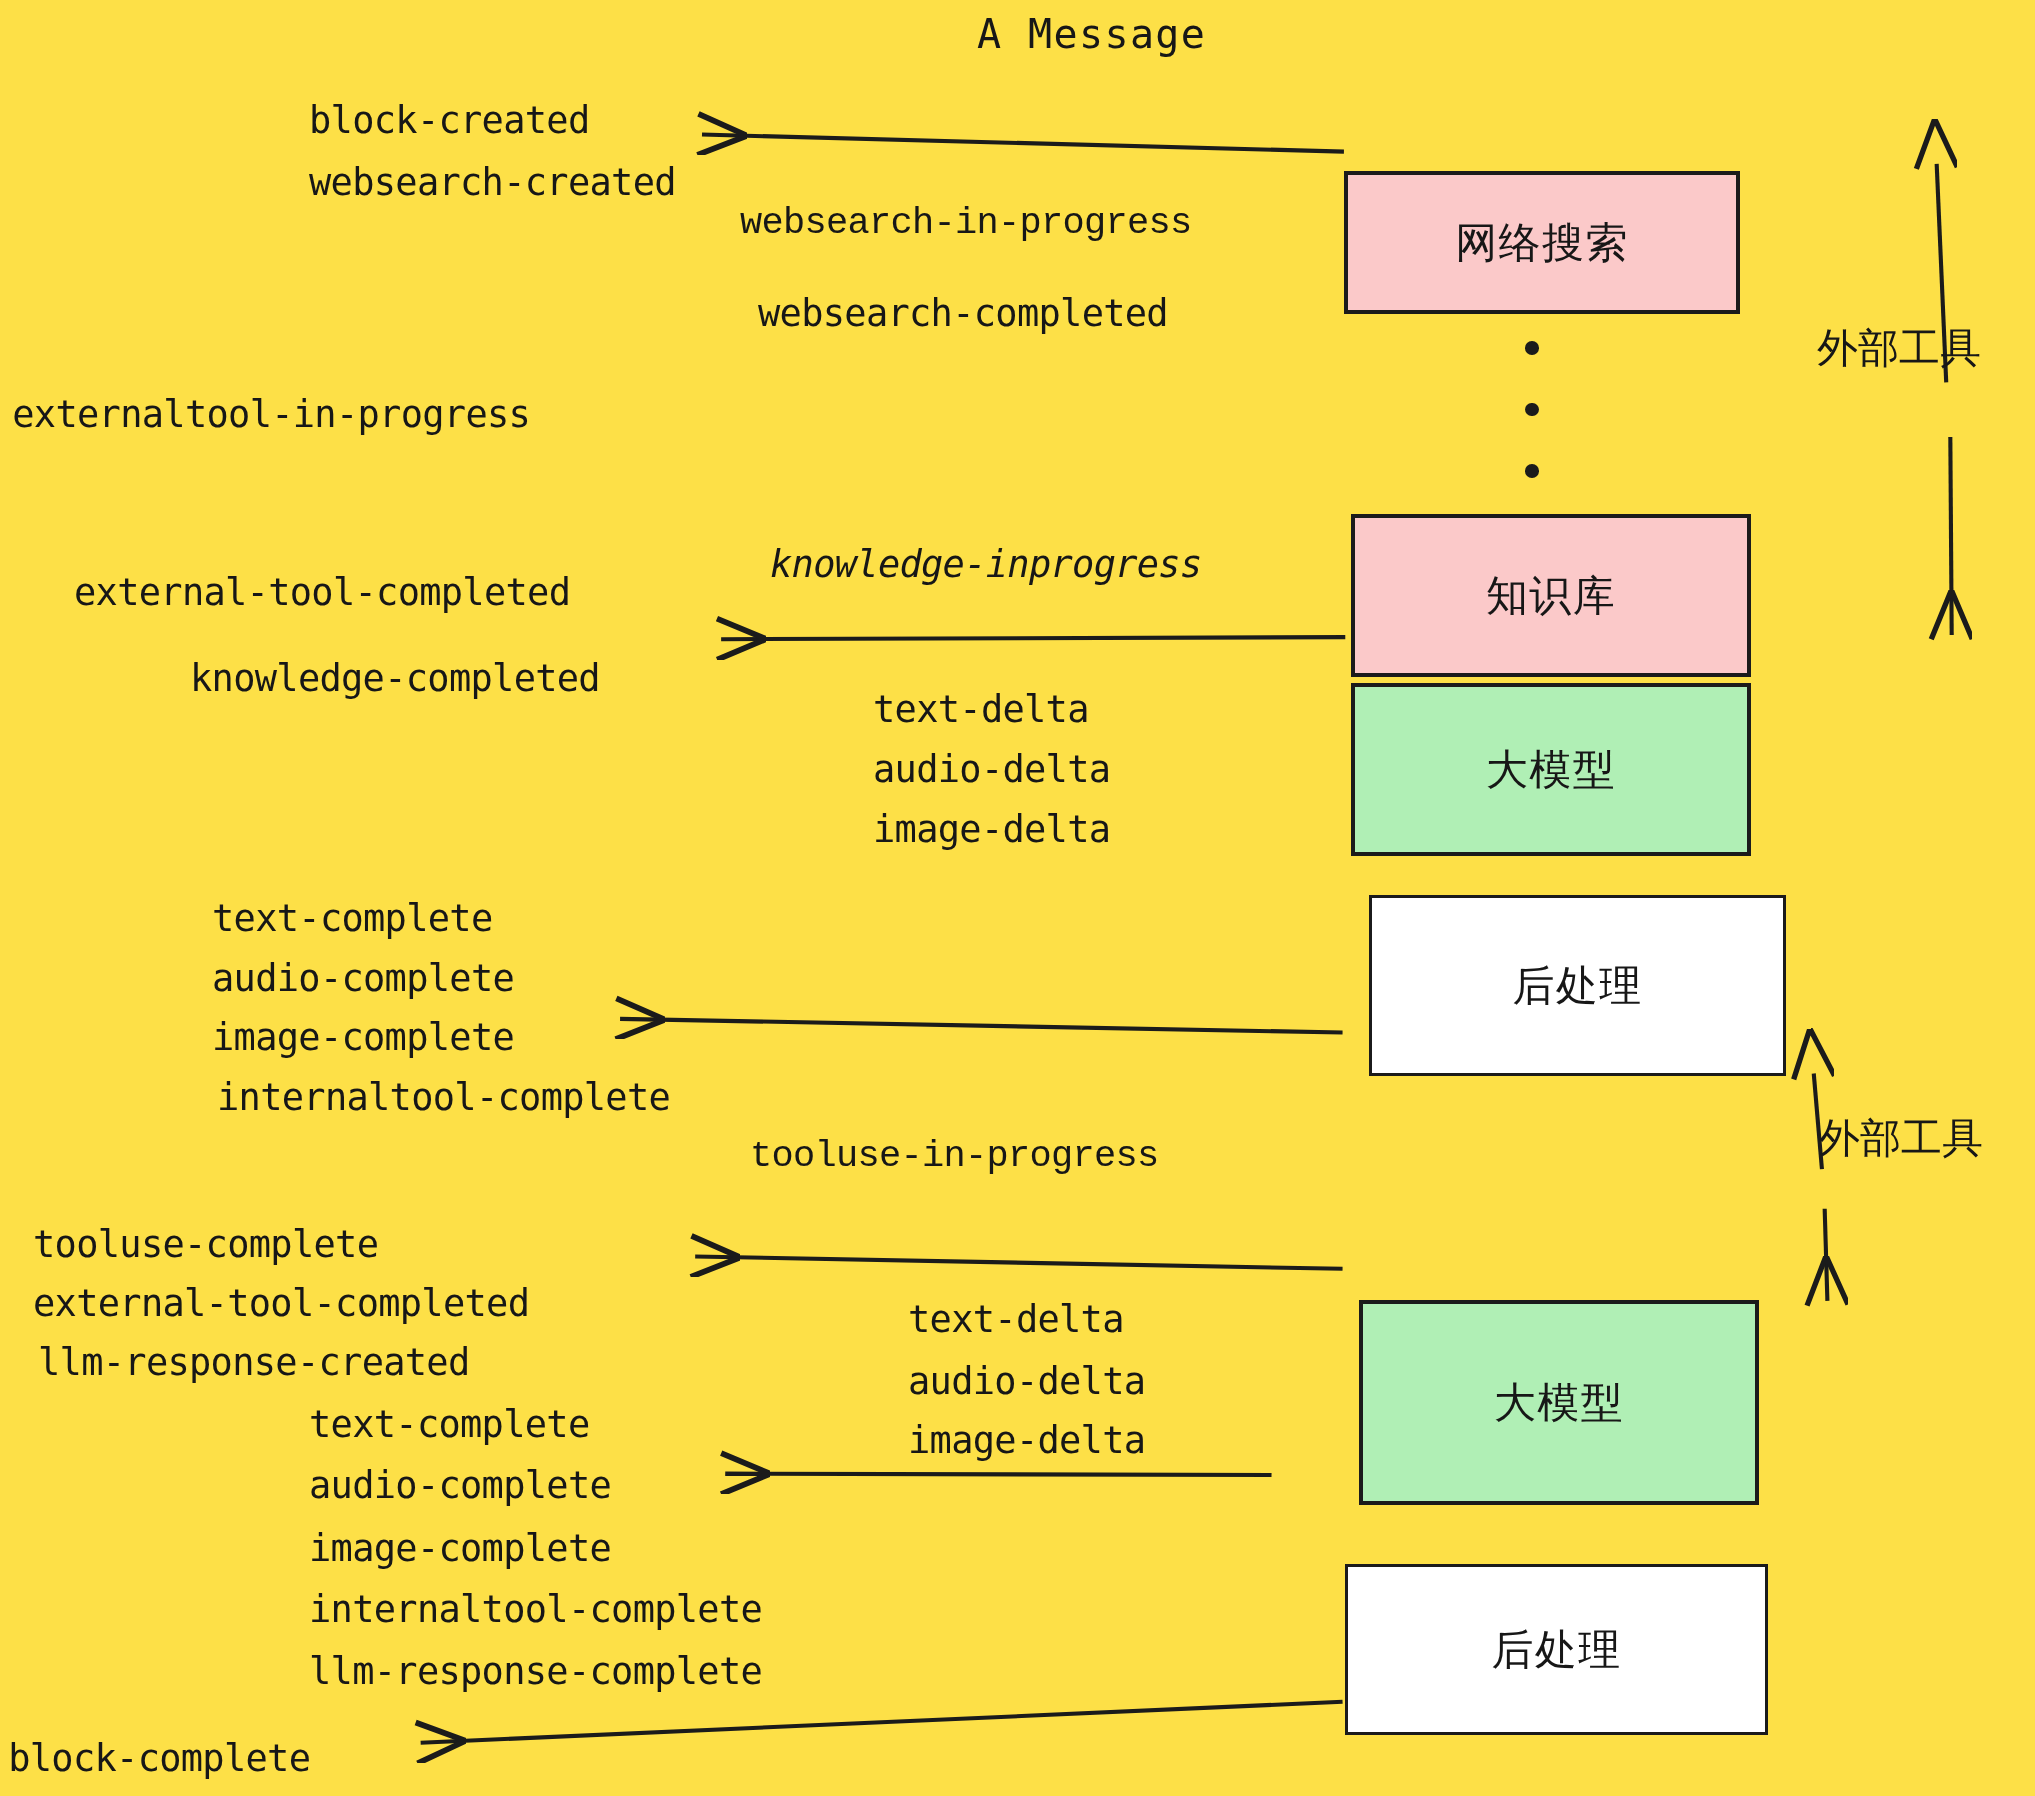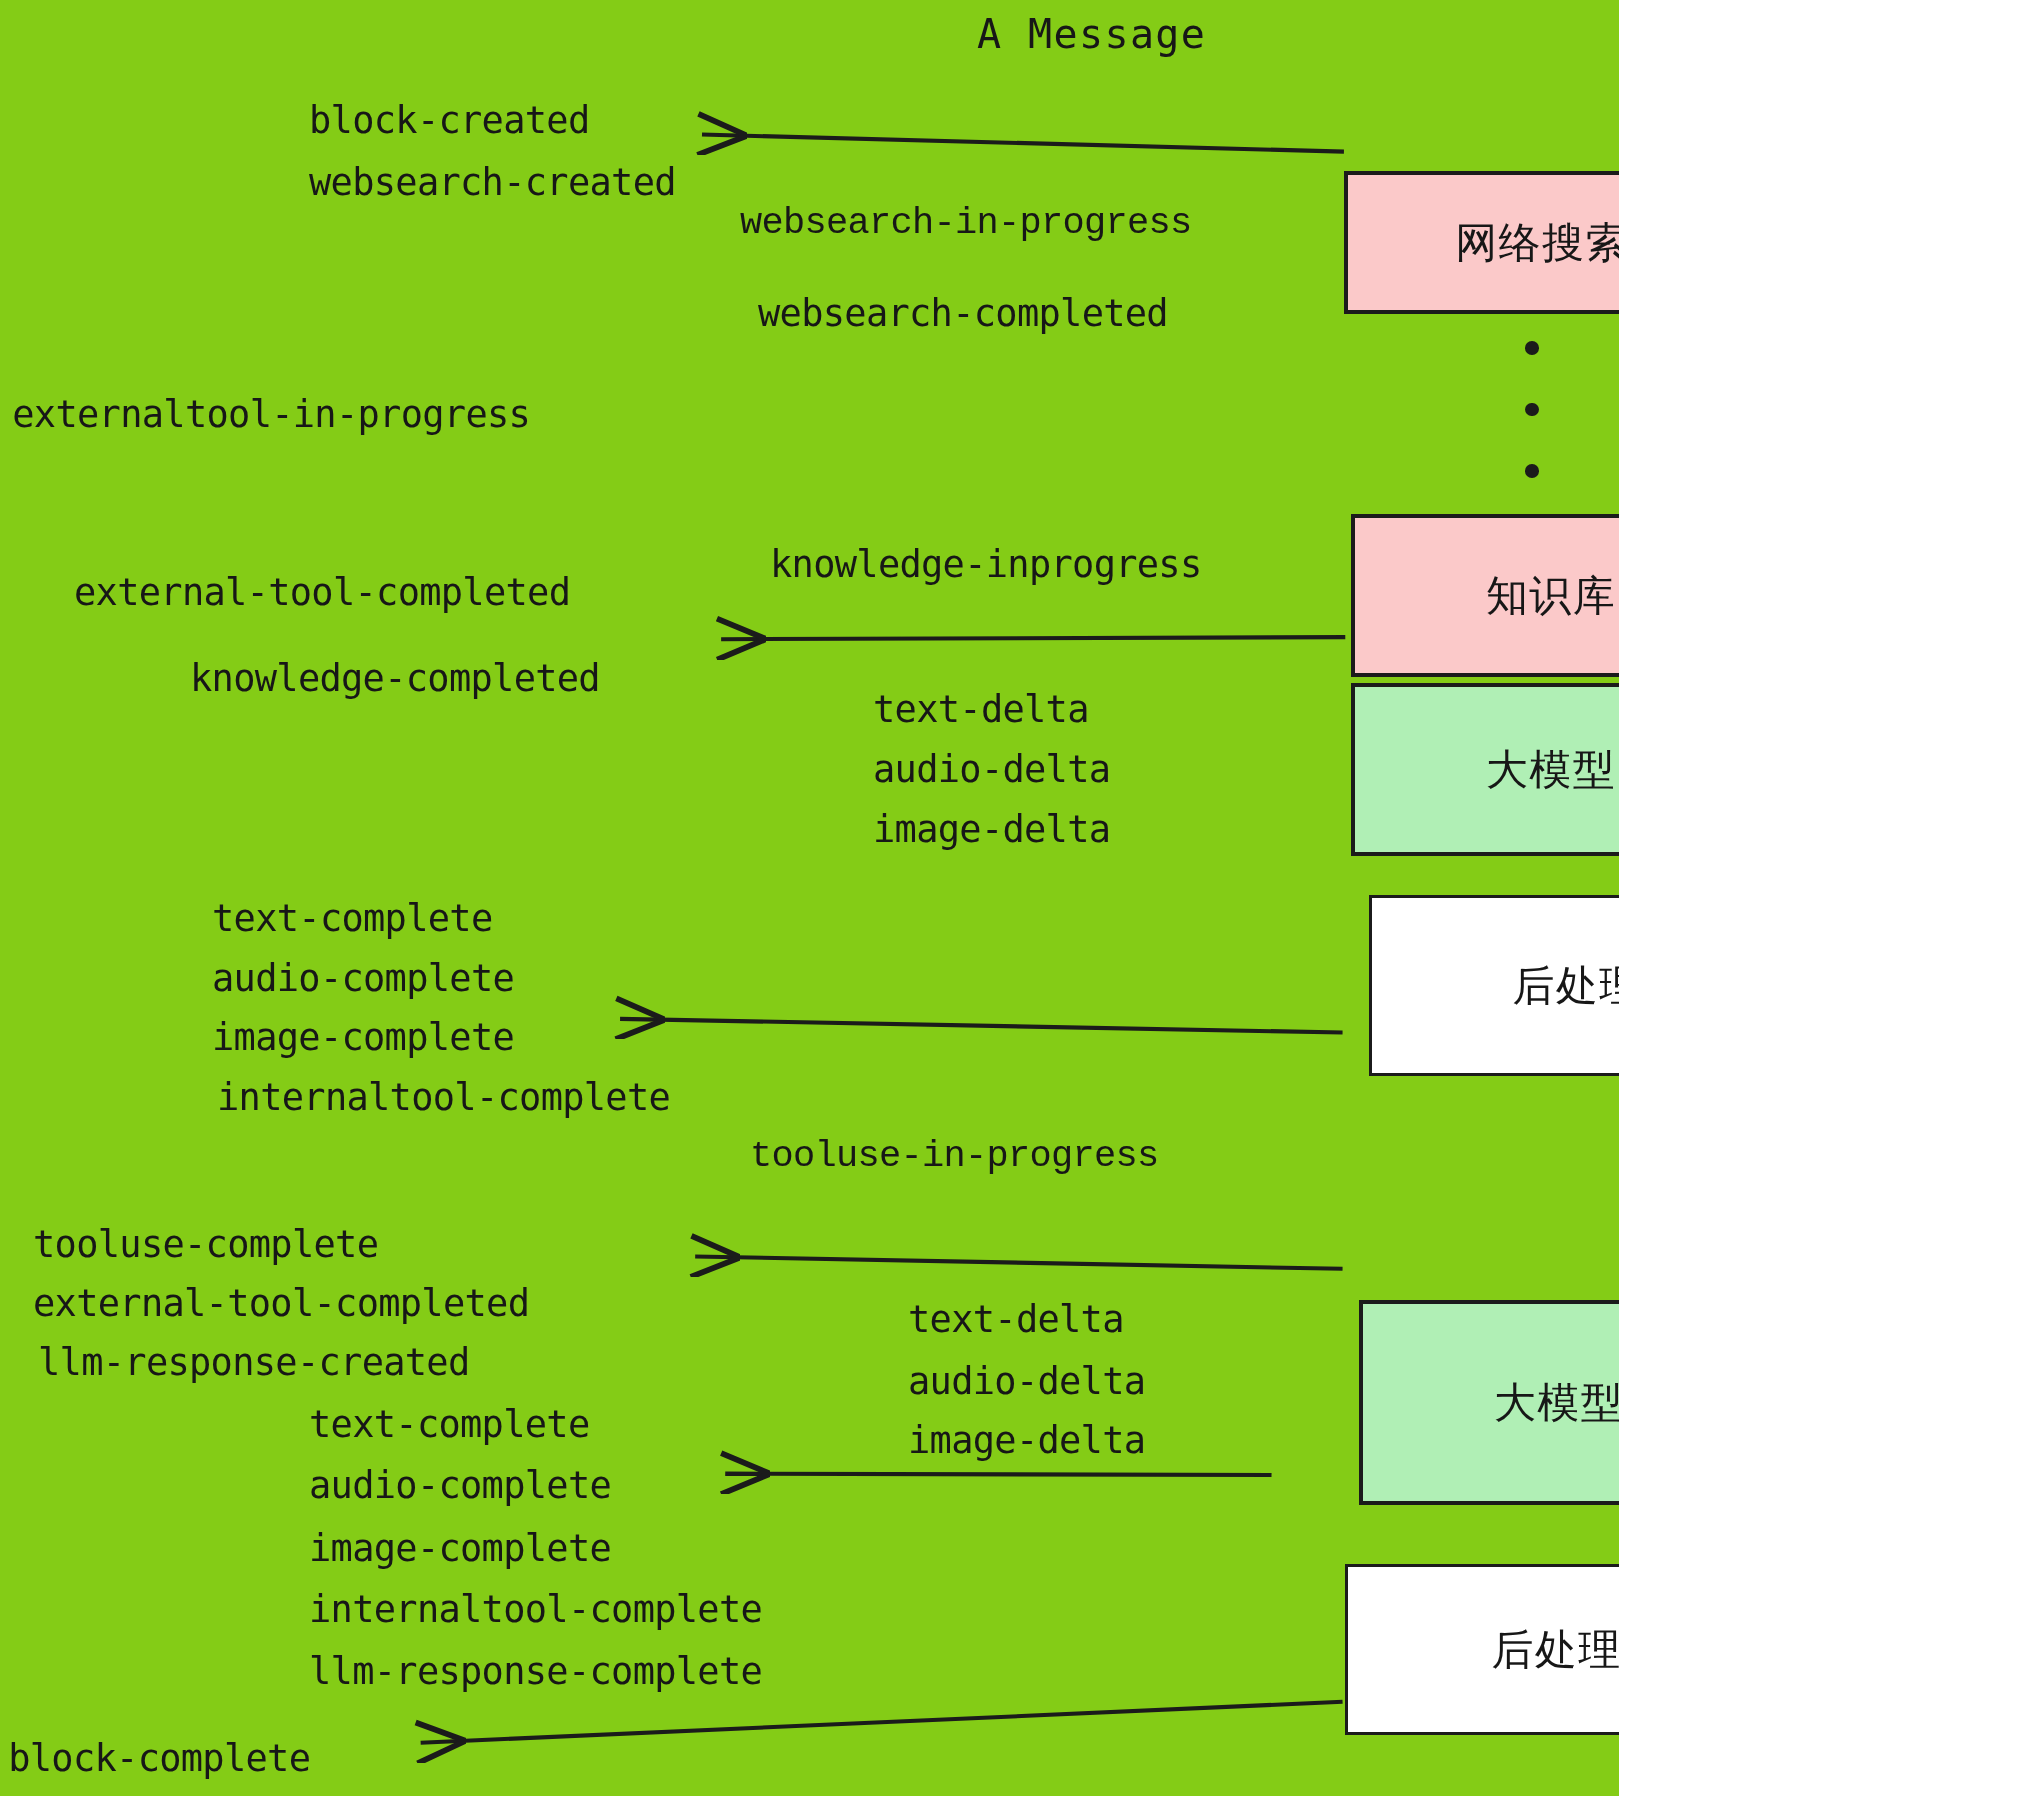--- a/index.html
+++ b/index.html
@@ -2,23 +2,23 @@
 <html style="font-size:11px"><head>
 <meta charset="utf-8">
 <style>
   html, body {
     margin: 0;
     padding: 0;
     background: #ffffff;
   }
   #canvas {
     position: relative;
-    width: 1619px;
+    width: 2035px;
     height: 1796px;
-    background: #84cc16;
+    background: #fde047;
     font-family: "DejaVu Sans Mono", monospace;
     overflow: hidden;
   }
   .evt {
     position: absolute;
     font-family: "DejaVu Sans Mono", monospace;
     font-size: 37px;
     color: #171717;
     white-space: pre;
     letter-spacing: -0.7px;
@@ -152,21 +152,21 @@
   </div>
 
   <div class="sidelabel" style="left:1817px; top:328px;">外部工具</div>
   <div class="sidelabel" style="left:1819px; top:1118px;">外部工具</div>
 
   <div class="evt" style="left:309px; top:102px;">block-created</div>
   <div class="evt" style="left:309px; top:164px;">websearch-created</div>
   <div class="evt" style="left:740px; top:205px;font-family:Liberation Mono, monospace;">websearch-in-progress</div>
   <div class="evt" style="left:758px; top:295px;">websearch-completed</div>
   <div class="evt" style="left:12.3px; top:396px;">externaltool-in-progress</div>
-  <div class="evt" style="left:770px; top:546px;">knowledge-inprogress</div>
+  <div class="evt" style="left:770px; top:546px;font-style:italic;">knowledge-inprogress</div>
   <div class="evt" style="left:74px; top:574px;">external-tool-completed</div>
   <div class="evt" style="left:190px; top:635px;margin-top:25px;">knowledge-completed</div>
   <div class="evt" style="left:873px; top:691px;">text-delta</div>
   <div class="evt" style="left:873px; top:751px;">audio-delta</div>
   <div class="evt" style="left:873px; top:811px;">image-delta</div>
   <div class="evt" style="left:212px; top:900px;">text-complete</div>
   <div class="evt" style="left:212px; top:960px;">audio-complete</div>
   <div class="evt" style="left:212px; top:1019px;">image-complete</div>
   <div class="evt" style="left:217px; top:1079px;">internaltool-complete</div>
   <div class="evt" style="left:750px; top:1138px;font-family:Liberation Mono, monospace;">tooluse-in-progress</div>

